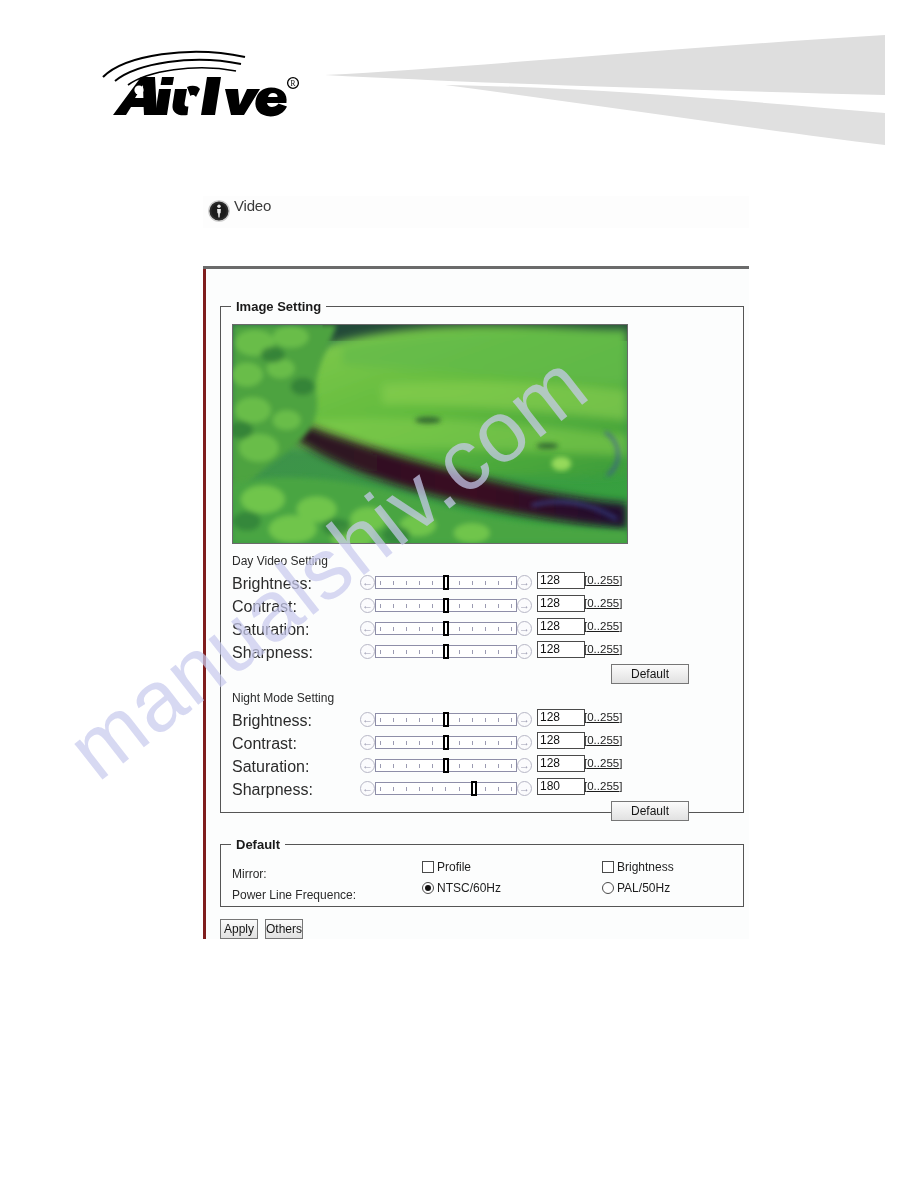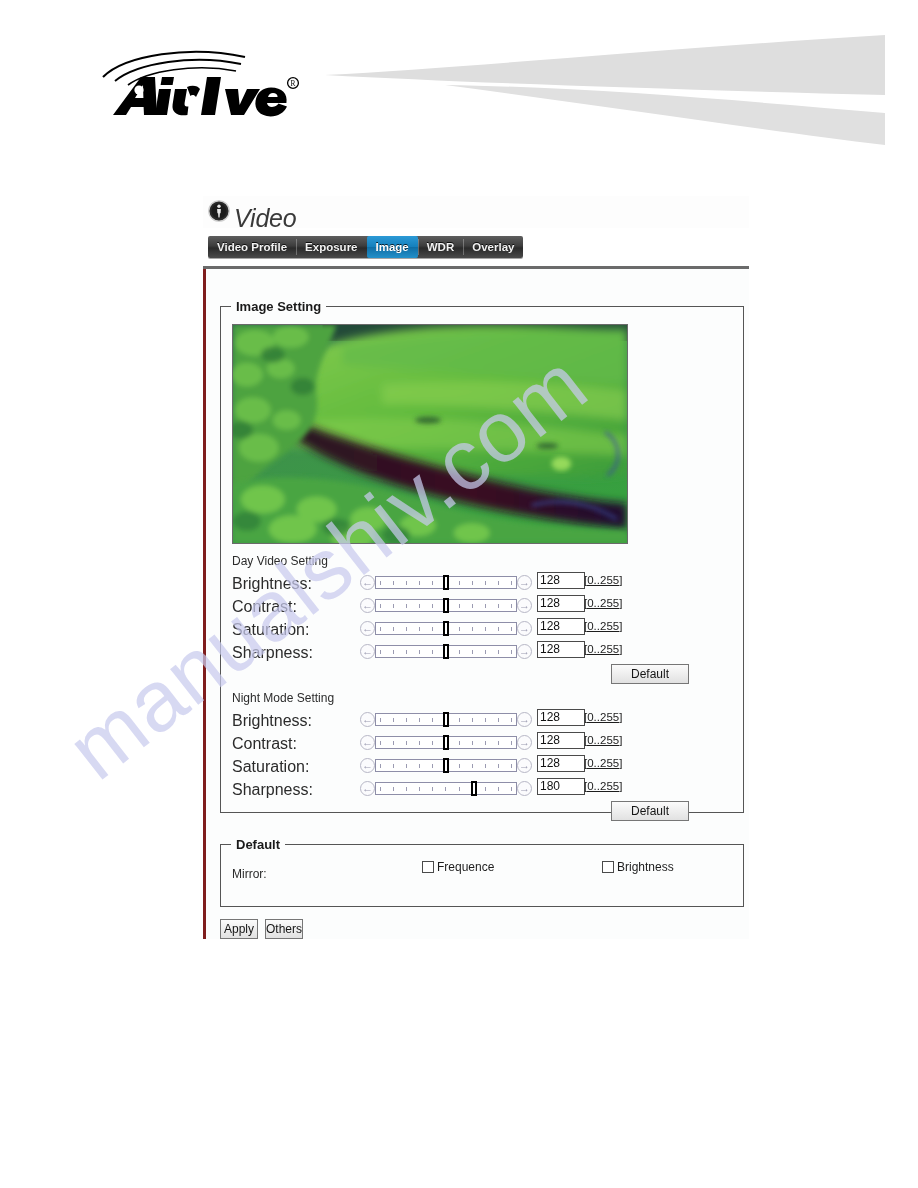--- a/index.html
+++ b/index.html
@@ -56,26 +56,25 @@
     height: 32px;
     padding-left: 2px;
   }
   #video-icon {
     position: absolute;
     left: 5px; top: 4px;
     width: 22px; height: 22px;
   }
   #page-title {
     position: absolute;
-    left: 31px; top: 8px;
-    font-size: 25px;
+    left: 31px; top: 1px;
+    font-size: 15px;
     color: #3a3a3a;
     font-family: "Liberation Sans", sans-serif;
     letter-spacing: -0.2px;
-    font-style: italic;
   }
 
   
   #tabbar {
     position: absolute;
     left: 5px; top: 40px;
     height: 22px;
     display: flex;
     align-items: stretch;
     background: linear-gradient(to bottom, #5e5e5e 0%, #3d3d3d 45%, #2a2a2a 55%, #4a4a4a 100%);
@@ -410,27 +409,20 @@
           <circle cx="11" cy="11" r="7.6" fill="#1b1b1b"></circle>
           <g fill="#e8e8e8">
             <circle cx="11" cy="6.3" r="1.7"></circle>
             <path d="M9.1 9 L12.9 9 L12.6 13.2 L11.9 13.2 L11.6 17.6 L10.4 17.6 L10.1 13.2 L9.4 13.2 Z"></path>
           </g>
         </svg>
       </div>
       <div id="page-title">Video</div>
     </div>
 
-    <div id="tabbar">
-      <div class="tab">Video Profile</div>
-      <div class="tab">Exposure</div>
-      <div class="tab active">Image</div>
-      <div class="tab">WDR</div>
-      <div class="tab">Overlay</div>
-    </div>
 
     <div id="tab-underline"></div>
 
     <div id="body-area">
 
       <fieldset class="box" id="image-setting">
         <legend>Image Setting</legend>
 
         <div id="preview">
           <svg viewBox="0 0 396 220" preserveAspectRatio="none" aria-hidden="true">
@@ -739,28 +731,39 @@
         <div class="btn btn-default" style="top:487px">Default</div>
       </fieldset>
 
       <fieldset class="box" id="others">
         <legend>Default</legend>
 
         <div class="orow" style="top:7px">
           <span class="lbl">Mirror:</span>
           <div class="opt" style="left:190px">
             <span class="cb"></span>
-            <span class="cap">Frequence</span>
+            <span class="cap">Profile</span>
           </div>
           <div class="opt" style="left:370px">
             <span class="cb"></span>
             <span class="cap">Brightness</span>
           </div>
         </div>
 
+        <div class="orow" style="top:28px">
+          <span class="lbl">Power Line Frequence:</span>
+          <div class="opt" style="left:190px">
+            <span class="rb on"></span>
+            <span class="cap">NTSC/60Hz</span>
+          </div>
+          <div class="opt" style="left:370px">
+            <span class="rb"></span>
+            <span class="cap">PAL/50Hz</span>
+          </div>
+        </div>
       </fieldset>
 
       <div id="actions">
         <div class="btn btn-action">Apply</div>
         <div class="btn btn-action">Others</div>
       </div>
 
     </div>
   </div>
 

